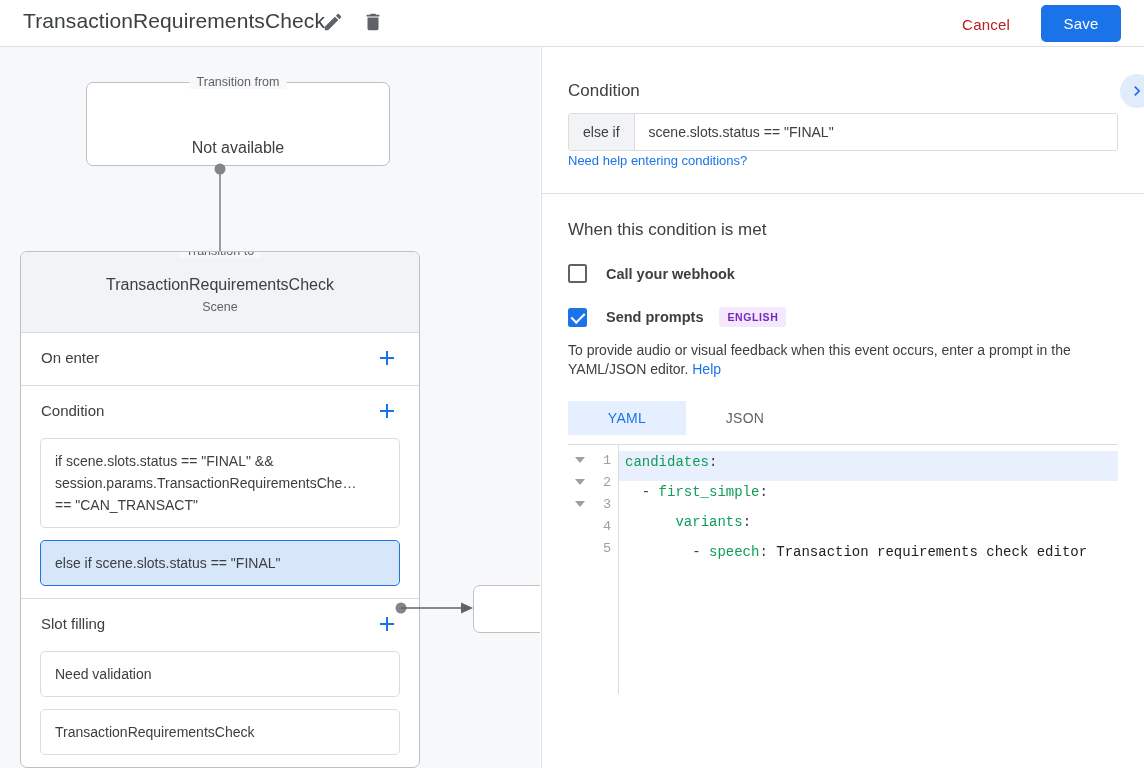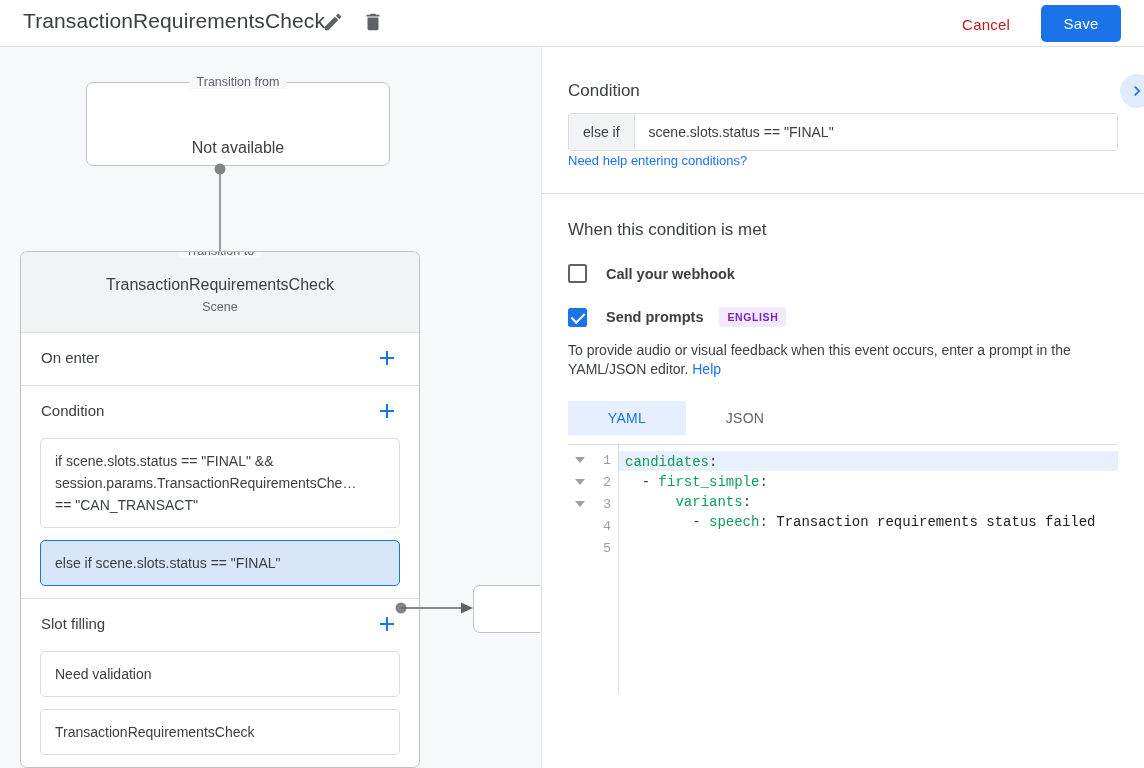--- a/index.html
+++ b/index.html
@@ -255,21 +255,21 @@
     width: 0; height: 0;
     border-left: 5px solid transparent;
     border-right: 5px solid transparent;
     border-top: 6px solid #9aa0a6;
     cursor: pointer;
   }
   #code {
     flex: 1; position: relative; padding-top: 6px; overflow: hidden;
   }
   .cl {
-    height: 20px; line-height: 22px; white-space: pre;
+    height: 30px; line-height: 22px; white-space: pre;
     font-family: "Liberation Mono", monospace;
     font-size: 14px; color: #202124;
     padding-left: 6px;
   }
   .cl.active { background: #e8f0fe; }
   .k { color: #0f9d58; }
   .p { color: #3c4043; }
   .v { color: #202124; }
 </style>
 </head>
@@ -441,18 +441,18 @@
             <span class="gnum">4</span>
           </div>
           <div class="gline">
             <span class="gnum">5</span>
           </div>
         </div>
       <div id="code">
           <div class="cl active"><span class="k" style="color: rgb(15, 157, 88);">candidates</span><span class="p">:</span></div>
           <div class="cl"><span class="p">  - </span><span class="k" style="color: rgb(15, 157, 88); margin-top: 28px;">first_simple</span><span class="p">:</span></div>
           <div class="cl"><span class="p">      </span><span class="k" style="color: rgb(15, 157, 88);">variants</span><span class="p">:</span></div>
-          <div class="cl"><span class="p">        - </span><span class="k" style="color: rgb(15, 157, 88);">speech</span><span class="p">:</span><span class="v"> Transaction requirements status failed</span></div>
+          <div class="cl"><span class="p">        - </span><span class="k" style="color: rgb(15, 157, 88);">speech</span><span class="p">:</span><span class="v"> Transaction requirements check editor</span></div>
           <div class="cl">&nbsp;</div>
         </div>
     </div>
   </div>
 </div>
 
 </body></html>

